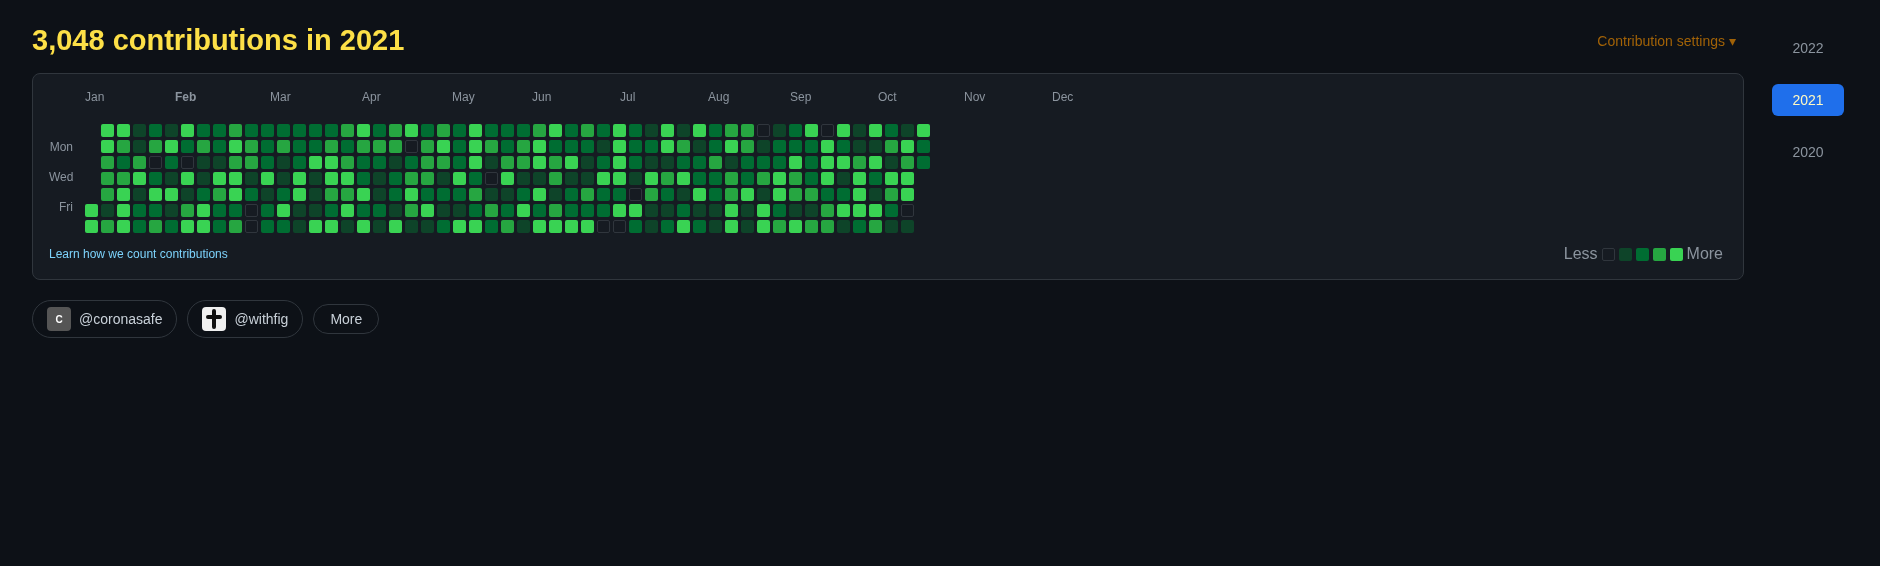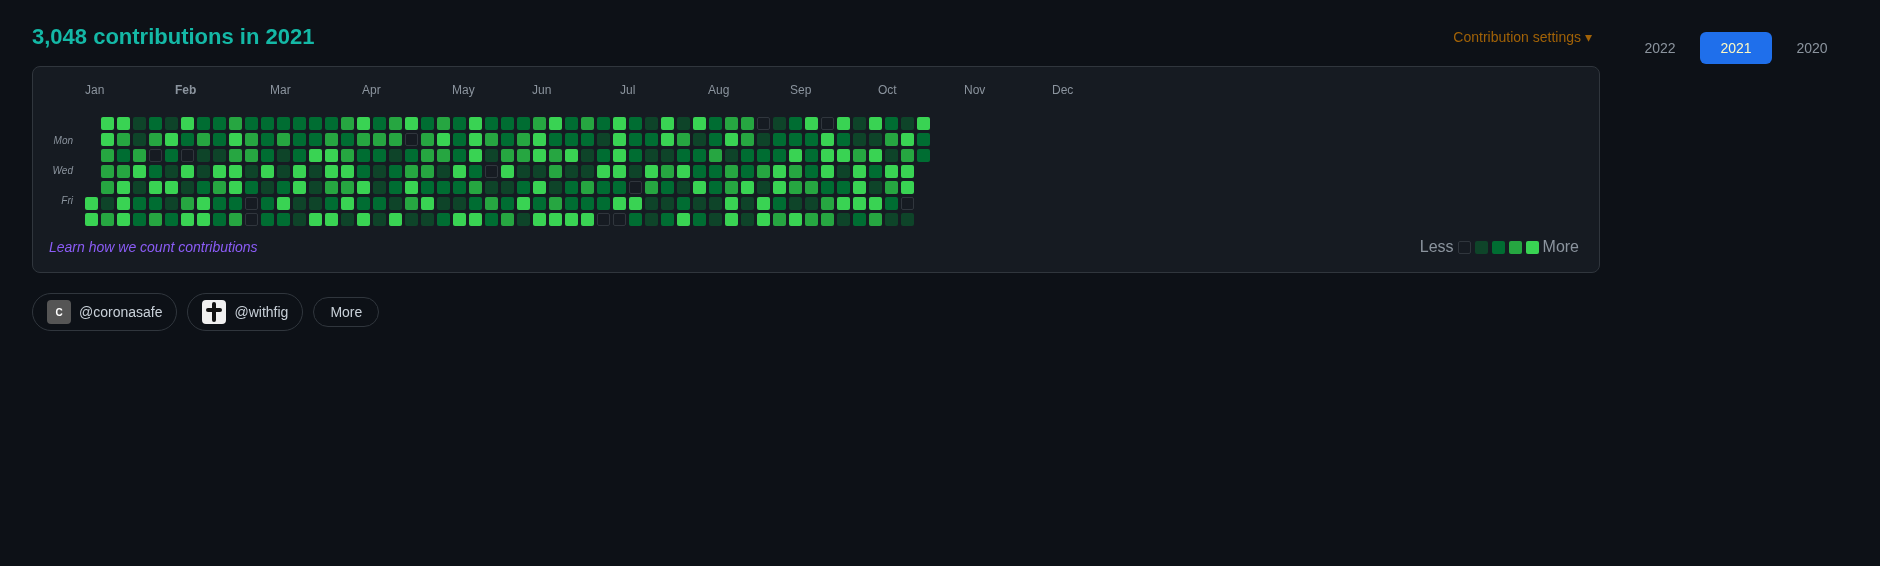--- a/index.html
+++ b/index.html
@@ -24,23 +24,23 @@
     }
 
     .header-row {
       display: flex;
       justify-content: space-between;
       align-items: center;
       margin-bottom: 16px;
     }
 
     .contribution-title {
-      font-size: 22px;
+      font-size: 29px;
       font-weight: 600;
-      color: #14b8a6;
+      color: #fde047;
     }
 
     .contribution-settings-btn {
       background: transparent;
       border: none;
       color: #a16207;
       font-size: 14px;
       cursor: pointer;
       display: flex;
       align-items: center;
@@ -76,27 +76,26 @@
     .day-labels {
       display: flex;
       flex-direction: column;
       gap: 2px;
       margin-right: 4px;
       padding-top: 2px;
     }
 
     .day-label {
       color: #8b949e;
-      font-size: 10px;
+      font-size: 12px;
       height: 13px;
       line-height: 13px;
       width: 28px;
       text-align: right;
       padding-right: 4px;
-      font-style: italic;
     }
 
     .weeks-grid {
       display: flex;
       gap: 3px;
       flex: 1;
     }
 
     .week-col {
       display: flex;
@@ -118,24 +117,23 @@
     .level-empty { background: transparent; }
 
     .graph-footer {
       display: flex;
       justify-content: space-between;
       align-items: center;
       margin-top: 12px;
     }
 
     .learn-link {
-      color: #8b5cf6;
-      font-size: 14px;
+      color: #7dd3fc;
+      font-size: 12px;
       text-decoration: none;
-      font-style: italic;
     }
 
     .legend {
       display: flex;
       align-items: center;
       gap: 4px;
       font-size: 16px;
       color: #8b949e;
     }
 
@@ -182,23 +180,23 @@
       border: 1px solid #30363d;
       border-radius: 20px;
       padding: 6px 16px;
       color: #c9d1d9;
       font-size: 14px;
       cursor: pointer;
     }
 
     .sidebar {
       display: flex;
-      flex-direction: row;
-      align-items: center;
-      gap: 4px;
+      flex-direction: column;
+      align-items: center;
+      gap: 20px;
       min-width: 80px;
       padding-top: 8px;
     }
 
     .year-btn {
       width: 72px;
       padding: 8px 12px;
       border-radius: 6px;
       border: none;
       background: transparent;

